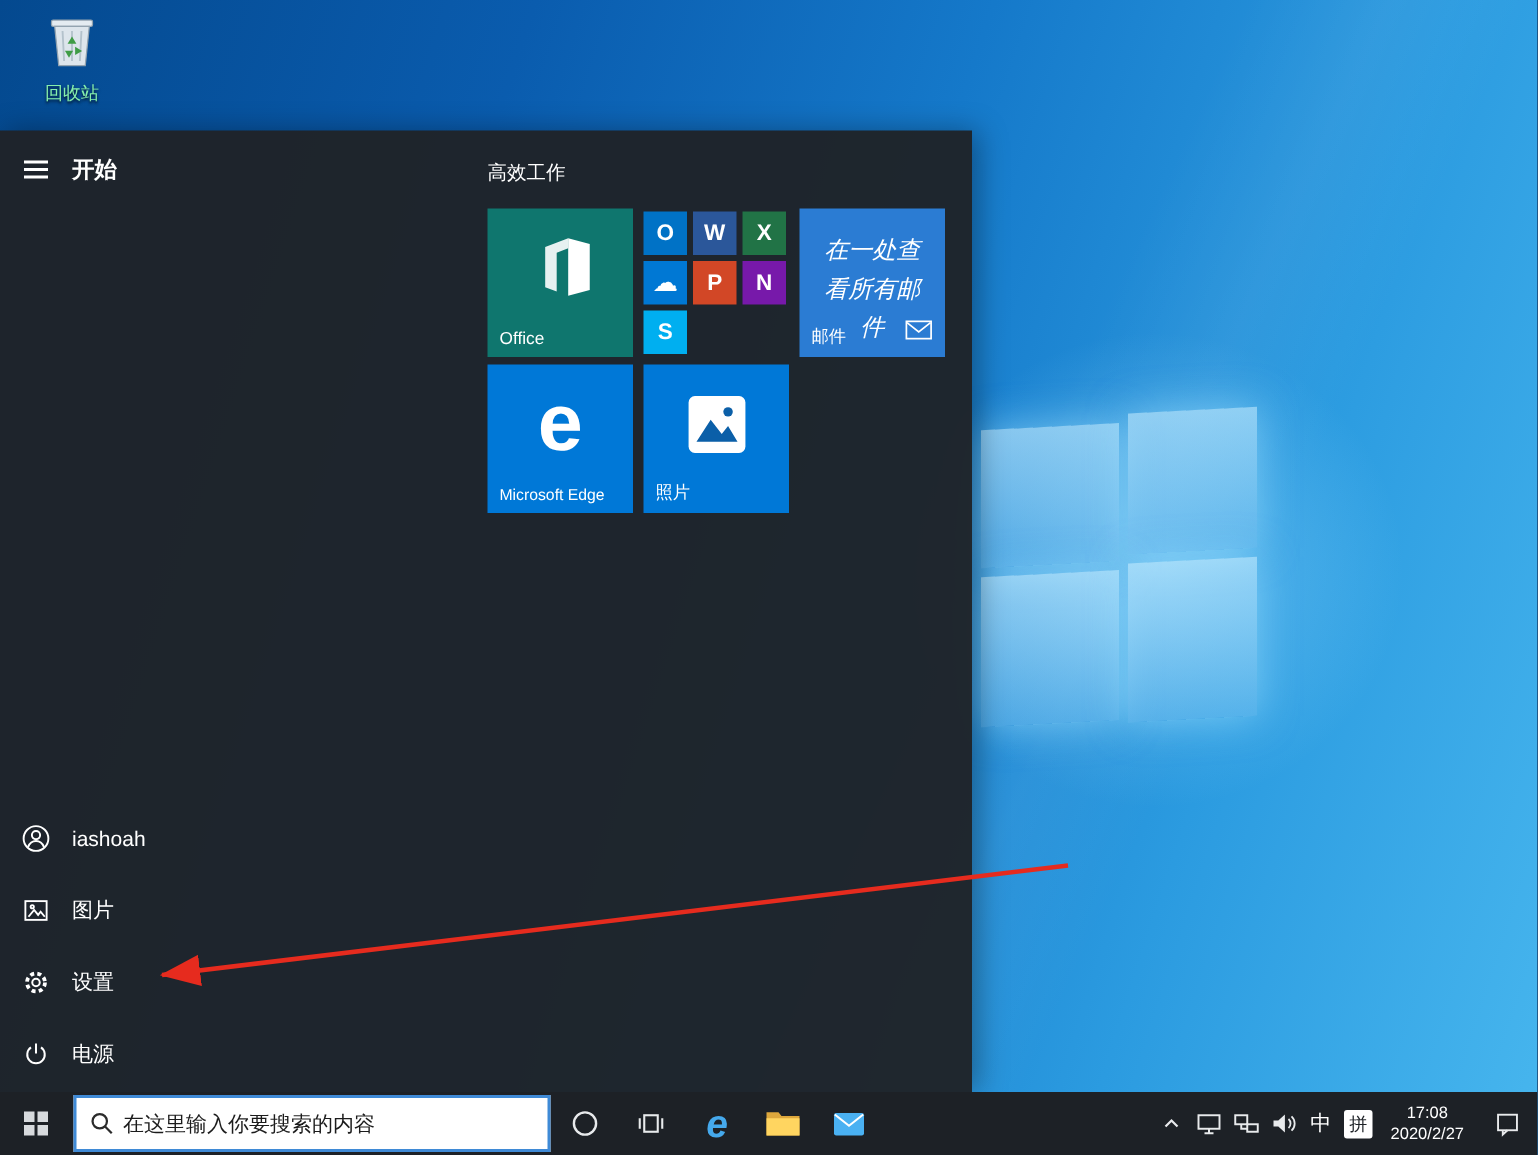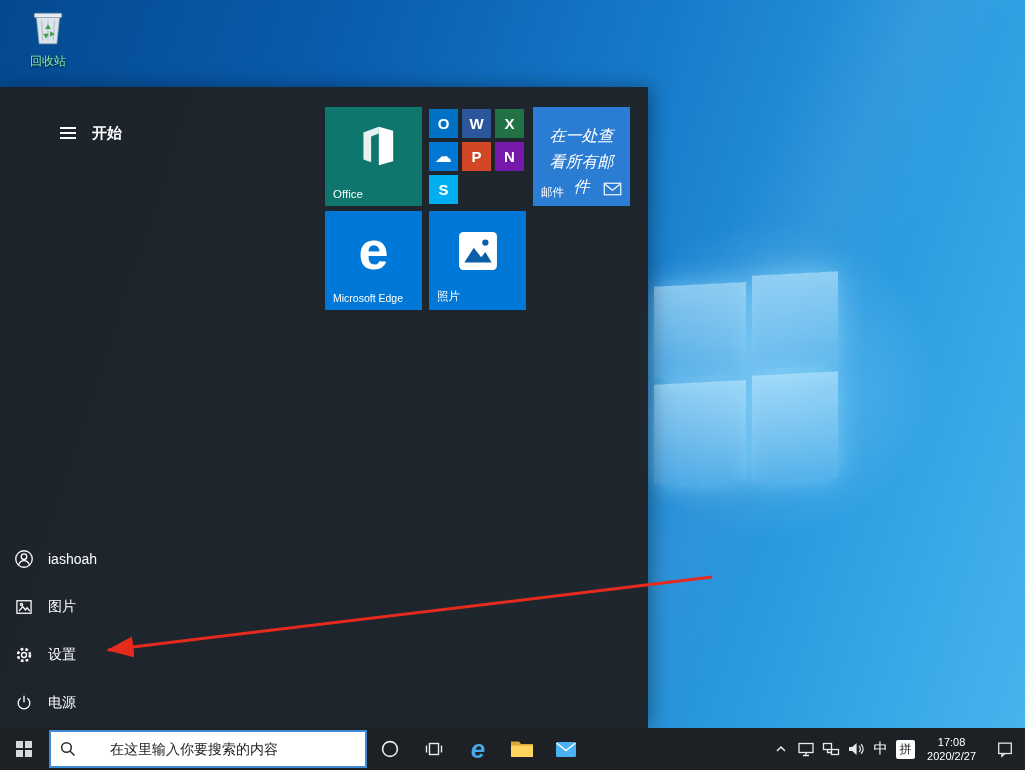--- a/index.html
+++ b/index.html
@@ -21,21 +21,21 @@
   .p-bl { left:8px;   top:112px; width:92px; height:100px; }
   .p-br { left:106px; top:108px; width:86px; height:106px; }
 
   
   .recycle { position:absolute; left:10px; top:6px; width:76px; text-align:center; color:#86efac; z-index:5; }
   .recycle .rlabel { font-size:12px; margin-top:1px; text-shadow:0 1px 2px rgba(0,0,0,.85); }
 
   
   .start-menu { position:absolute; left:0; top:87px; width:648px; height:641px; z-index:10;
     background:rgba(31,35,40,.97); box-shadow:4px 0 18px rgba(0,0,0,.35); color:#fff; }
-  .menu-header { position:absolute; left:0; top:32px; height:28px; display:flex; align-items:center;padding-left:44px; }
+  .menu-header { position:absolute; left:0; top:12px; height:28px; display:flex; align-items:center; }
   .ham { width:48px; display:flex; flex-direction:column; align-items:center; gap:3px; cursor:pointer; }
   .ham span { width:16px; height:2px; background:#fff; }
   .menu-title { font-size:15px; font-weight:700; }
 
   .sidebar { position:absolute; left:0; bottom:1px; width:258px; }
   .side-item { height:48px; display:flex; align-items:center; font-size:14px; cursor:pointer; }
   .side-item.hl { background:#41464c; }
   .side-item .ic { width:48px; display:flex; justify-content:center; align-items:center; }
 
   .tiles { position:absolute; left:325px; top:20px; width:312px; }
@@ -61,21 +61,21 @@
   .photos-tile { background:#0078d7;text-decoration:underline; }
   .photos-ic { position:absolute; left:0; right:0; top:20px; display:flex; justify-content:center; }
 
   
   .taskbar { position:absolute; left:0; bottom:0; width:1025px; height:42px; background:#1d2126;
     display:flex; align-items:center; z-index:50; }
   .tb-start { width:48px; height:42px; display:flex; align-items:center; justify-content:center; cursor:pointer; }
   .win-grid { display:grid; grid-template-columns:7px 7px; gap:2px; }
   .win-grid i { width:7px; height:7px; background:#d7dadd; }
   .tb-search { position:relative; width:318px; height:38px; margin:2px 1px; background:#fff;
-    border:2px solid #3f8ad6; display:flex; align-items:center;gap:28px; }
+    border:2px solid #3f8ad6; display:flex; align-items:center; }
   .tb-search svg { margin:0 6px 0 9px; flex:none; }
   .tb-search input { border:none; outline:none; width:100%; height:100%; font-size:14px;
     background:transparent; color:#111; font-family:inherit; }
   .tb-search input::placeholder { color:#1c1c1c; opacity:1; }
   .tb-btn { width:44px; height:42px; display:flex; align-items:center; justify-content:center; cursor:pointer; }
   .tb-edge-glyph { font-size:26px; font-weight:700; color:#45a9ec; font-style:italic; }
   .tray { margin-left:auto; display:flex; align-items:center; height:100%; color:#fff; }
   .tray-ic { width:25px; height:42px; display:flex; align-items:center; justify-content:center; cursor:pointer; }
   .ime-lang { font-size:14px; }
   .ime-box { width:19px; height:19px; background:#fff; color:#1d2126; font-size:12px; line-height:19px;
@@ -161,20 +161,21 @@
         <svg width="20" height="20" viewBox="0 0 24 24" fill="none" stroke="#fff" stroke-width="1.6">
           <path d="M8 6.3 a7 7 0 1 0 8 0"></path>
           <path d="M12 3.2 v8"></path>
         </svg>
       </span>
       <span>电源</span>
     </div>
   </div>
 
   <div class="tiles">
+    <div class="sec-title">高效工作</div>
     <div class="grid">
 
       <div class="tile office-tile">
         <span class="office-logo">
           <svg width="46" height="46" viewBox="0 0 48 48">
             <path d="M29 4 L44 8 V40 L29 44 Z" fill="#fff"></path>
             <path d="M29 4 L13 10 V38 L21 41 V14 L29 11 Z" fill="#fff" opacity="0.9"></path>
           </svg>
         </span>
         <div class="tlabel">Office</div>

